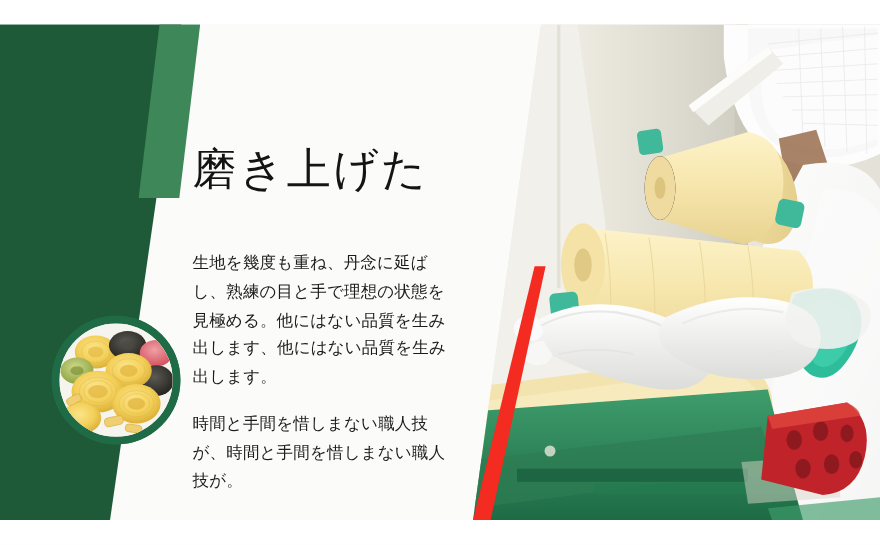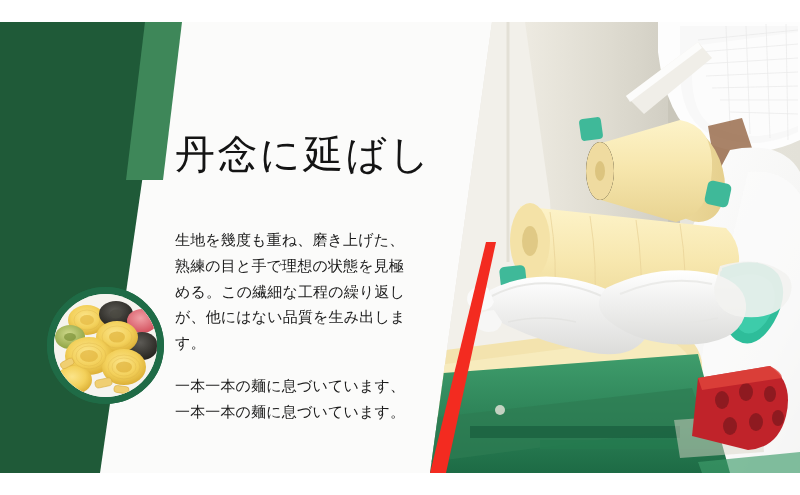--- a/index.html
+++ b/index.html
@@ -186,26 +186,26 @@
             <ellipse cx="70" cy="73" rx="16" ry="12"></ellipse>
             <ellipse cx="70" cy="73" rx="12" ry="9"></ellipse>
             <ellipse cx="63" cy="43" rx="15" ry="11"></ellipse>
             <ellipse cx="33" cy="26" rx="13" ry="10"></ellipse>
           </g>
         </svg>
       </div>
     </div>
 
     <div class="title">
-      <span class="line1">丹念に延ばし</span>
+      <span class="line1">磨き上げた</span>
     </div>
 
     <div class="body-copy">
-      <p>生地を幾度も重ね、磨き上げた、熟練の目と手で理想の状態を見極める。この繊細な工程の繰り返しが、他にはない品質を生み出します。</p>
-      <p>一本一本の麺に息づいています、一本一本の麺に息づいています。</p>
+      <p>生地を幾度も重ね、丹念に延ばし、熟練の目と手で理想の状態を見極める。他にはない品質を生み出します、他にはない品質を生み出します。</p>
+      <p>時間と手間を惜しまない職人技が、時間と手間を惜しまない職人技が。</p>
     </div>
 
     <div class="photo">
       <svg viewBox="0 0 370 451" xmlns="http://www.w3.org/2000/svg" aria-hidden="true">
         <defs>
           <linearGradient id="wall" x1="0" y1="0" x2="1" y2="0">
             <stop offset="0%" stop-color="#f0eee7"></stop>
             <stop offset="100%" stop-color="#e3e1d8"></stop>
           </linearGradient>
           <linearGradient id="panelG" x1="0" y1="0" x2="1" y2="0">

